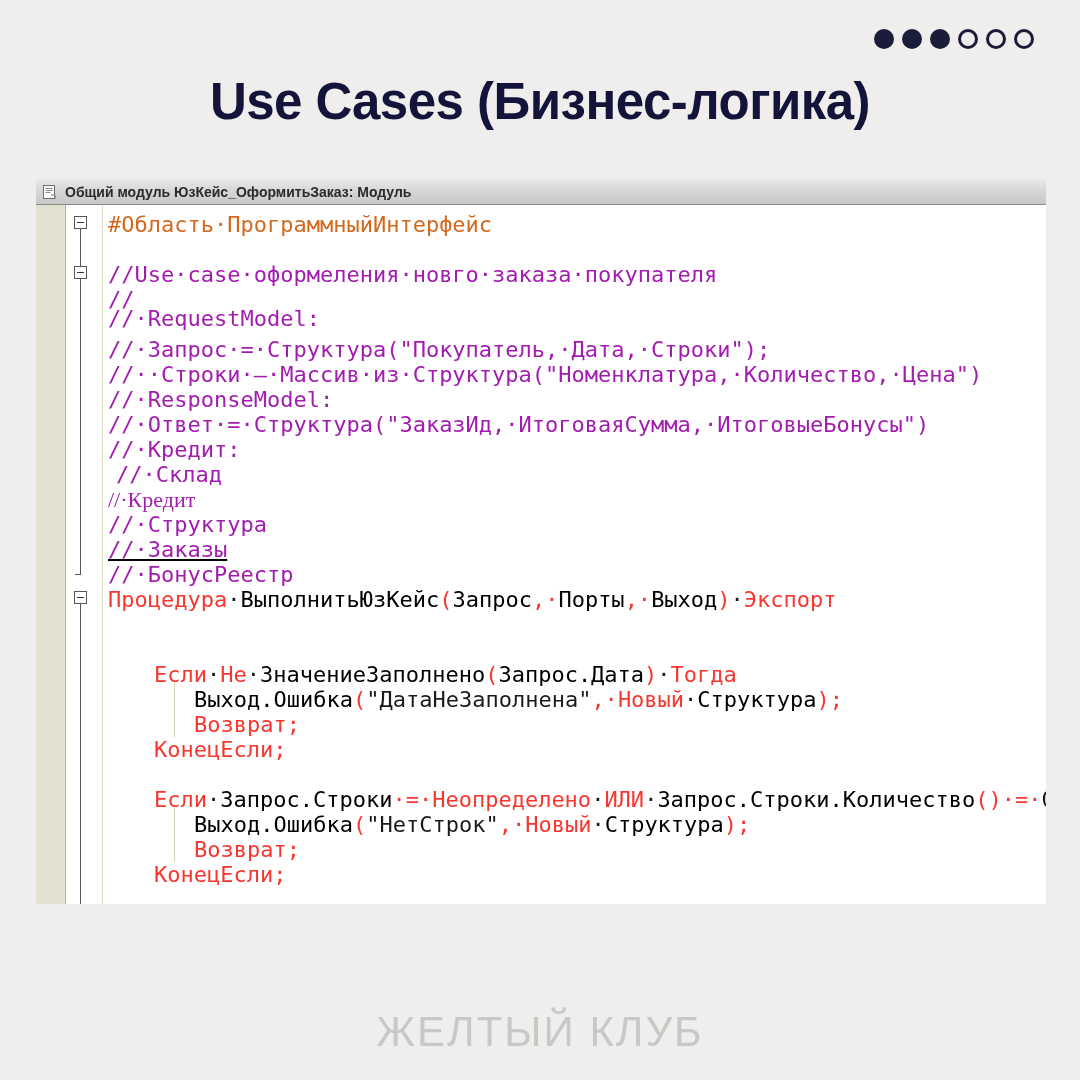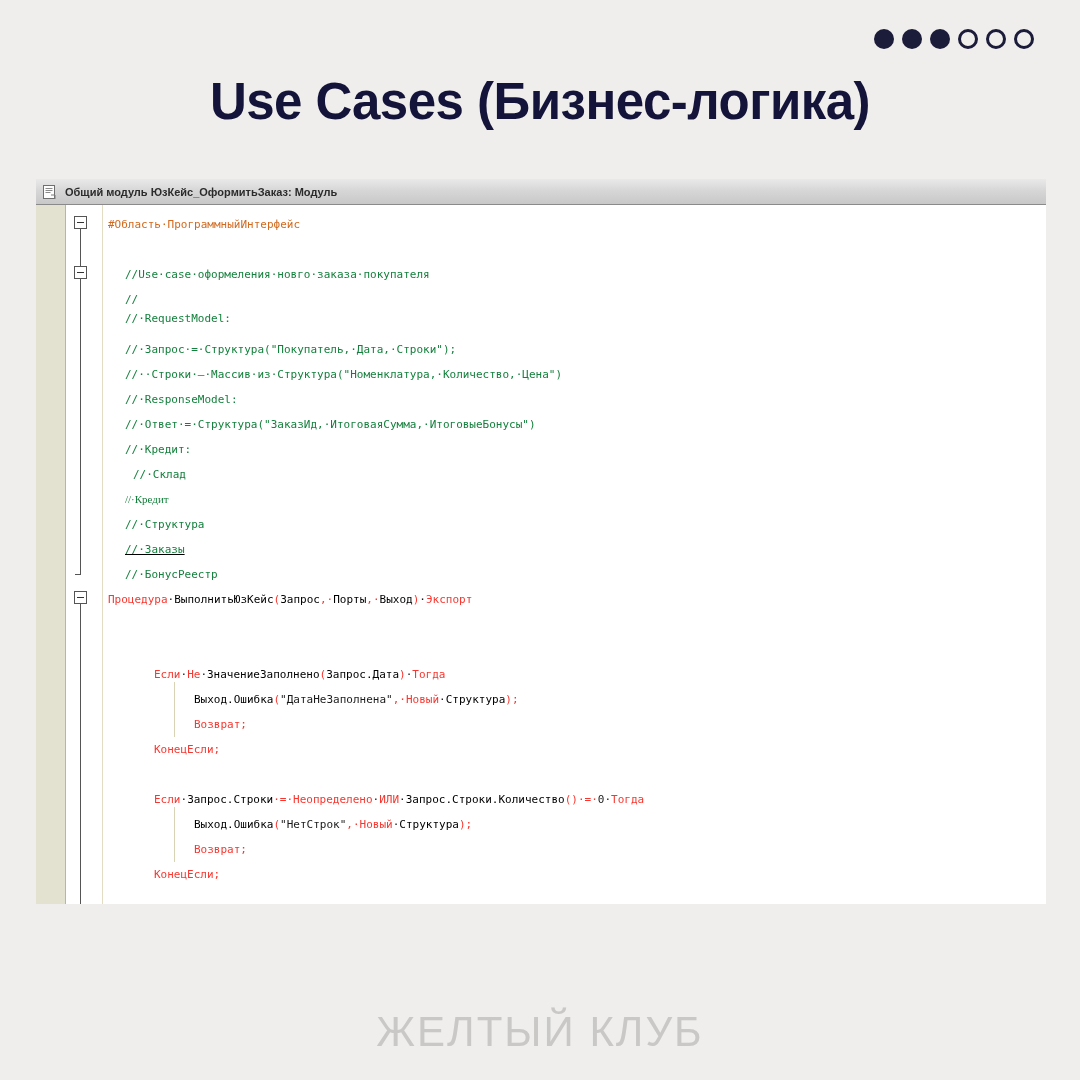--- a/index.html
+++ b/index.html
@@ -69,21 +69,21 @@
     box-sizing: border-box;
   }
   #window-icon {
     width: 16px;
     height: 16px;
     margin-right: 7px;
     flex: 0 0 auto;
     position: relative;
   }
   #window-titlebar .title-text {
-    font-size: 11px;
+    font-size: 14px;
     font-weight: bold;
     color: #2b2b2b;
     font-family: "Liberation Sans", sans-serif;
     white-space: nowrap;
   }
 
   #editor-body {
     position: relative;
     height: 699px;
     background: #ffffff;
@@ -110,26 +110,26 @@
     background: #ffffff;
     overflow: hidden;
   }
 
   
   .code-line {
     position: absolute;
     left: 0;
     white-space: pre;
     font-family: "DejaVu Sans Mono", monospace;
-    font-size: 11px;
+    font-size: 22px;
     line-height: 25px;
     height: 25px;
     letter-spacing: 0px;
   }
-  .tok-comment  { color: #15803d; margin-left: 17px; }
+  .tok-comment  { color: #a21caf; }
   .tok-region   { color: #d2691e; }
   .tok-keyword  { color: #f7372f; }
   .tok-string   { color: #1a1a1a; }
   .tok-plain    { color: #1a1a1a; }
   .tok-num      { color: #1a1a1a; }
 
   
   .fold-box {
     position: absolute;
     width: 13px;

